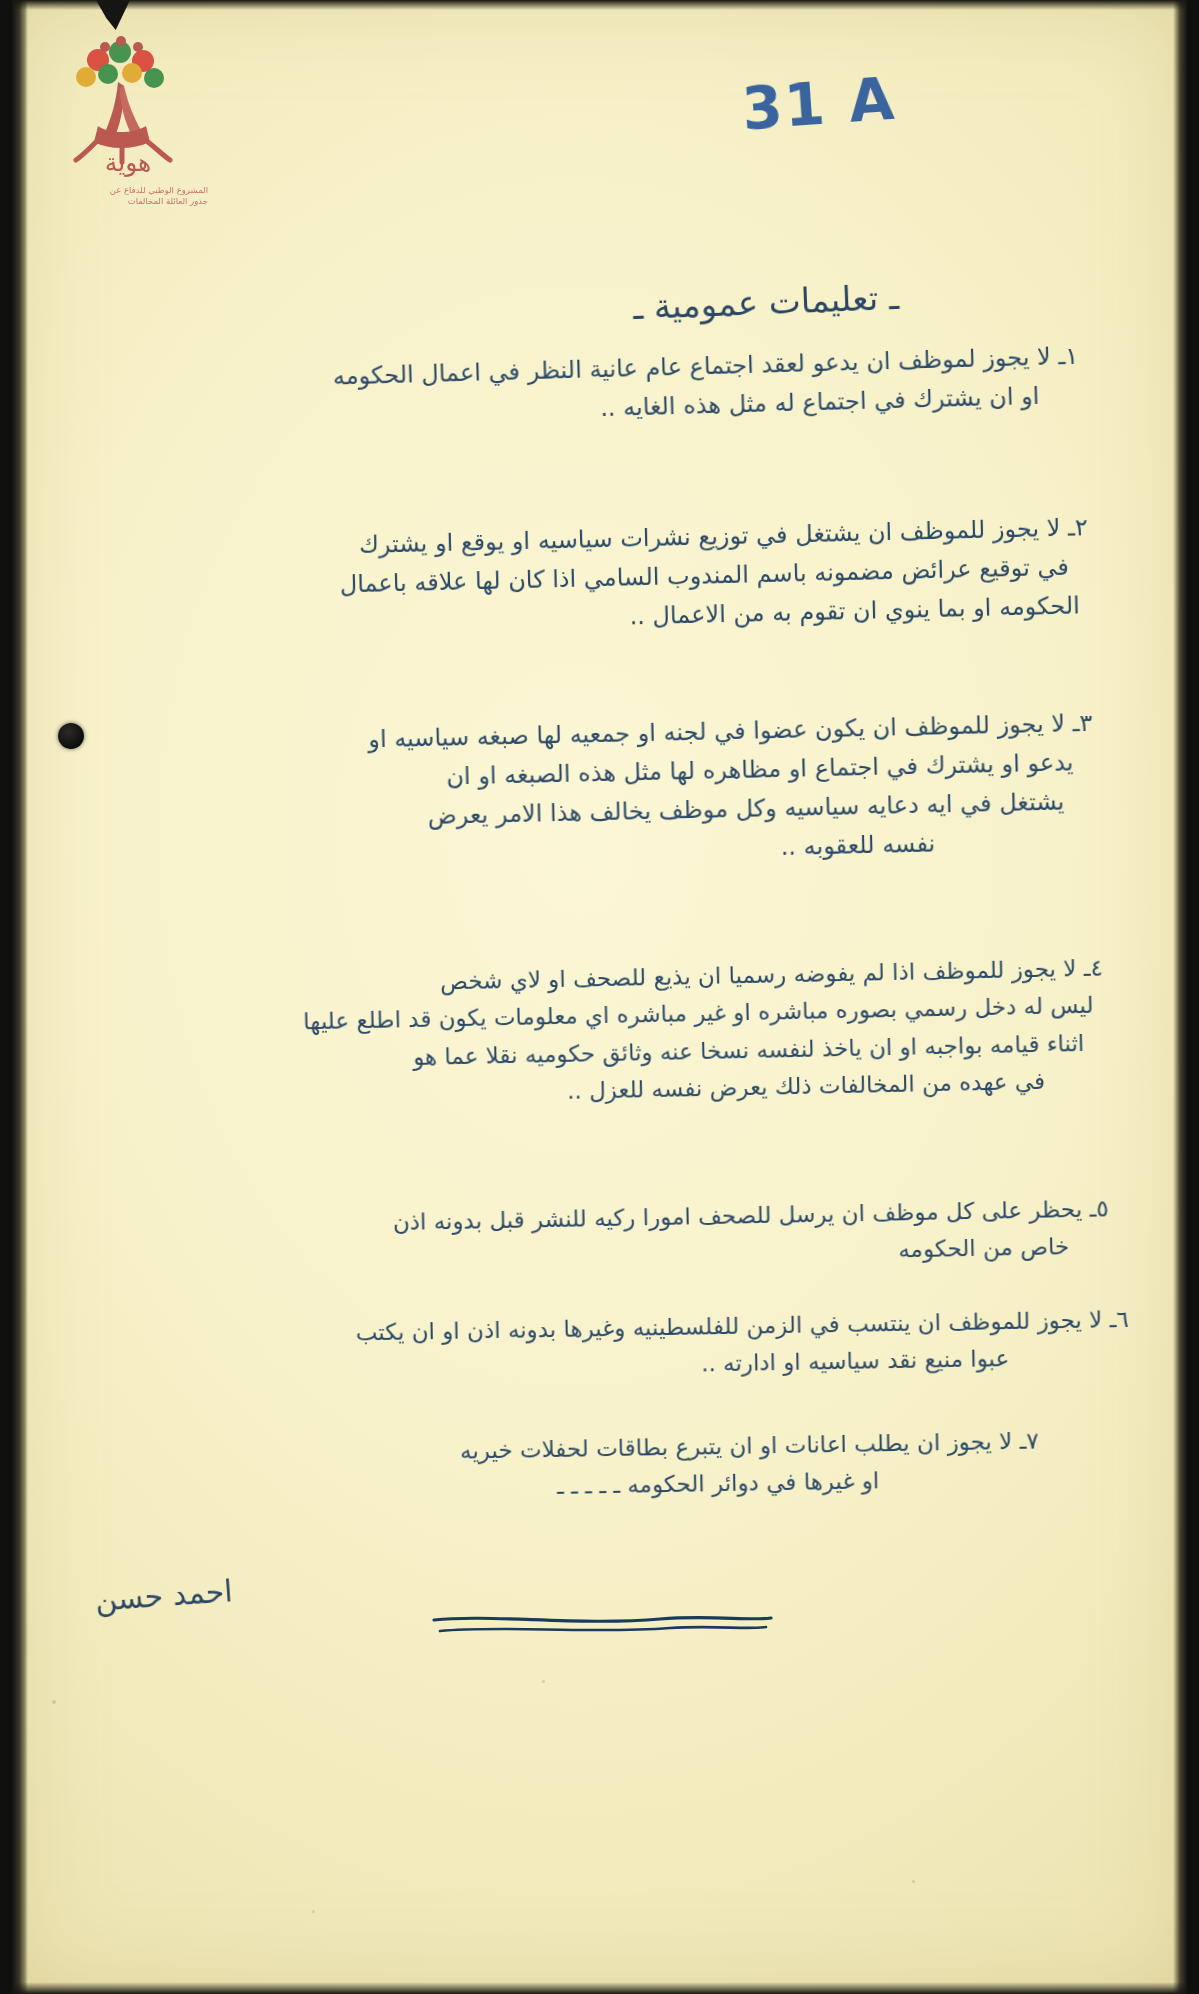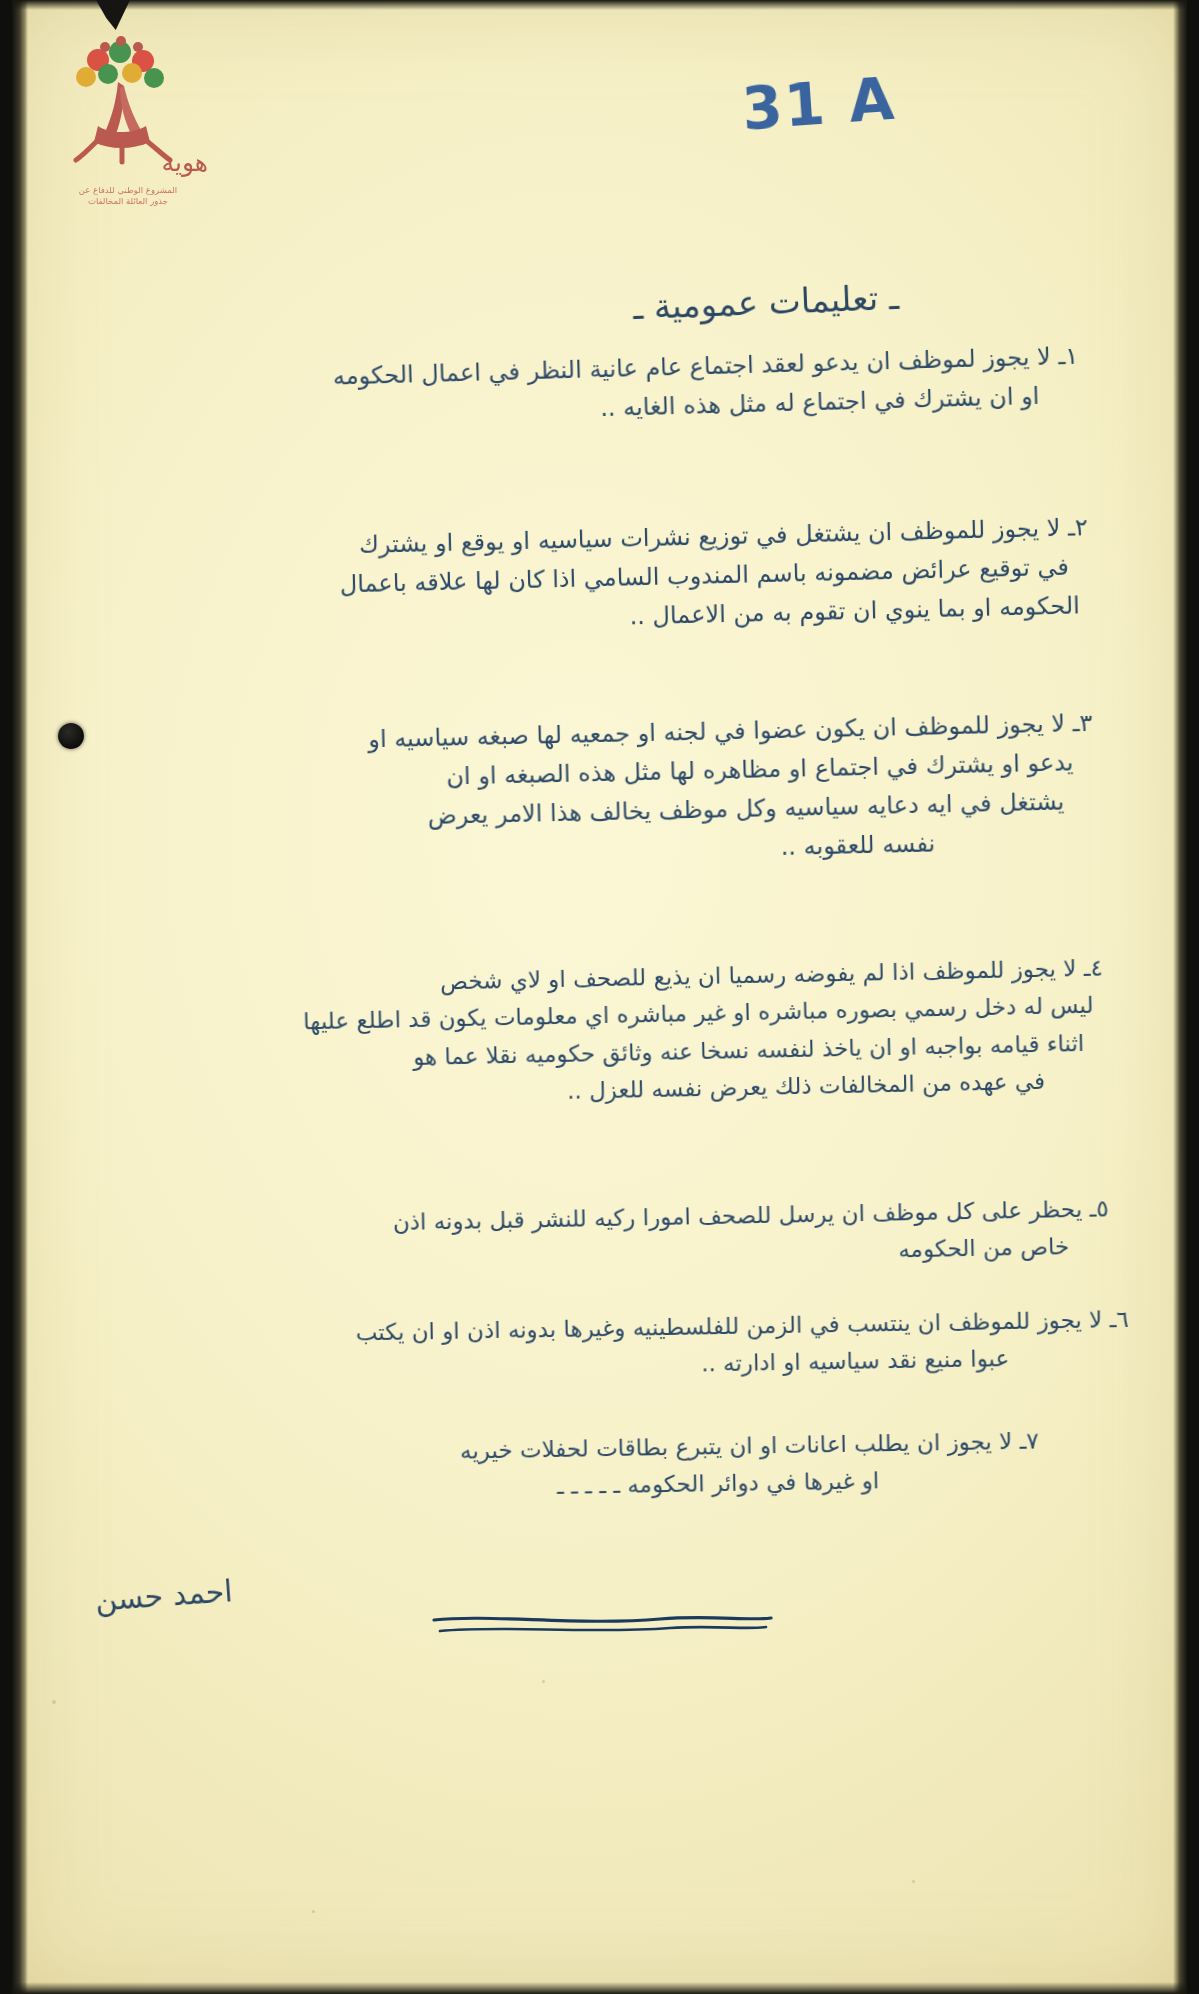--- a/index.html
+++ b/index.html
@@ -94,33 +94,34 @@
     width: 130px;
     height: 190px;
     opacity: .95;
   }
   .logo svg { display:block; }
   .logo-caption {
     position: absolute;
     left: 48px;
     top: 185px;
     width: 160px;
-    text-align: center;
+    text-align: right;
     color: #c86a60;
     font-size: 8.5px;
     line-height: 1.35;
     direction: rtl;
     font-family: "DejaVu Sans", sans-serif;
     opacity: .92;
   }
   .logo-word {
     position: absolute;
     left: 48px;
     top: 148px;
     width: 160px;
+    text-align: center;
     color: #b8524a;
     font-size: 25px;
     direction: rtl;
     font-family: "DejaVu Sans", sans-serif;
     opacity: .95;
   }
   #page-ref {
     position: absolute;
     left: 742px;
     top: 70px;

